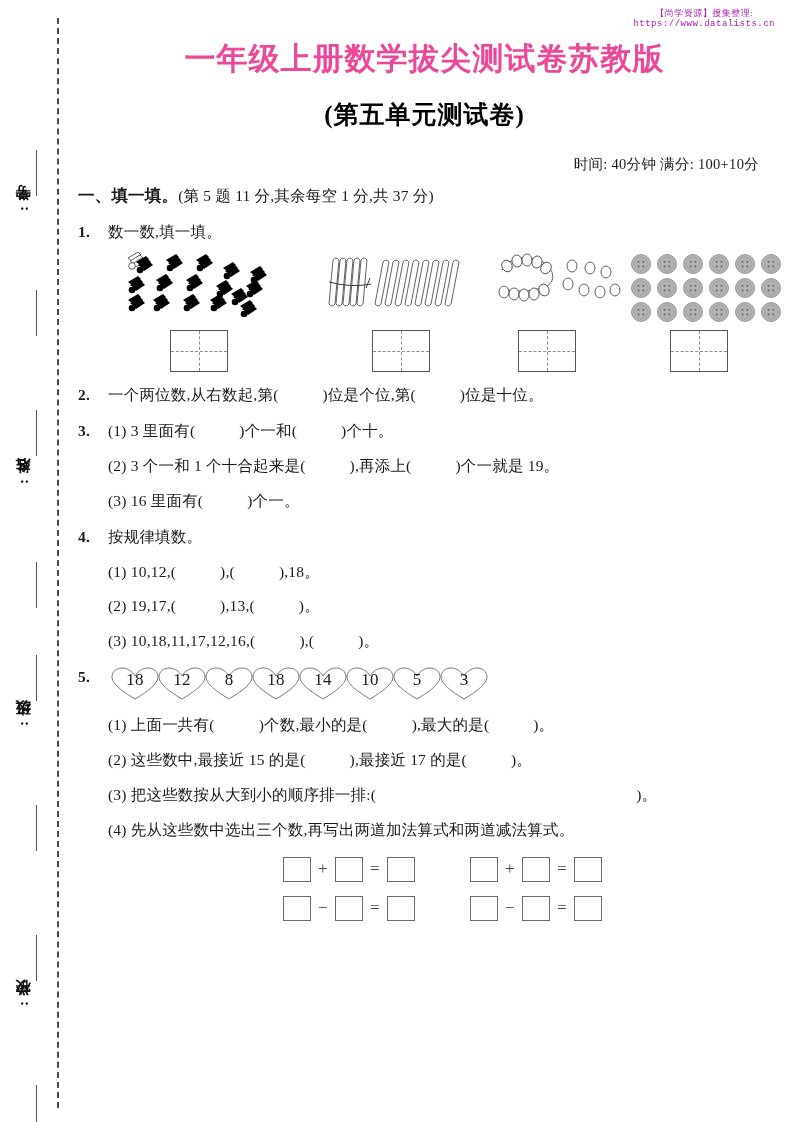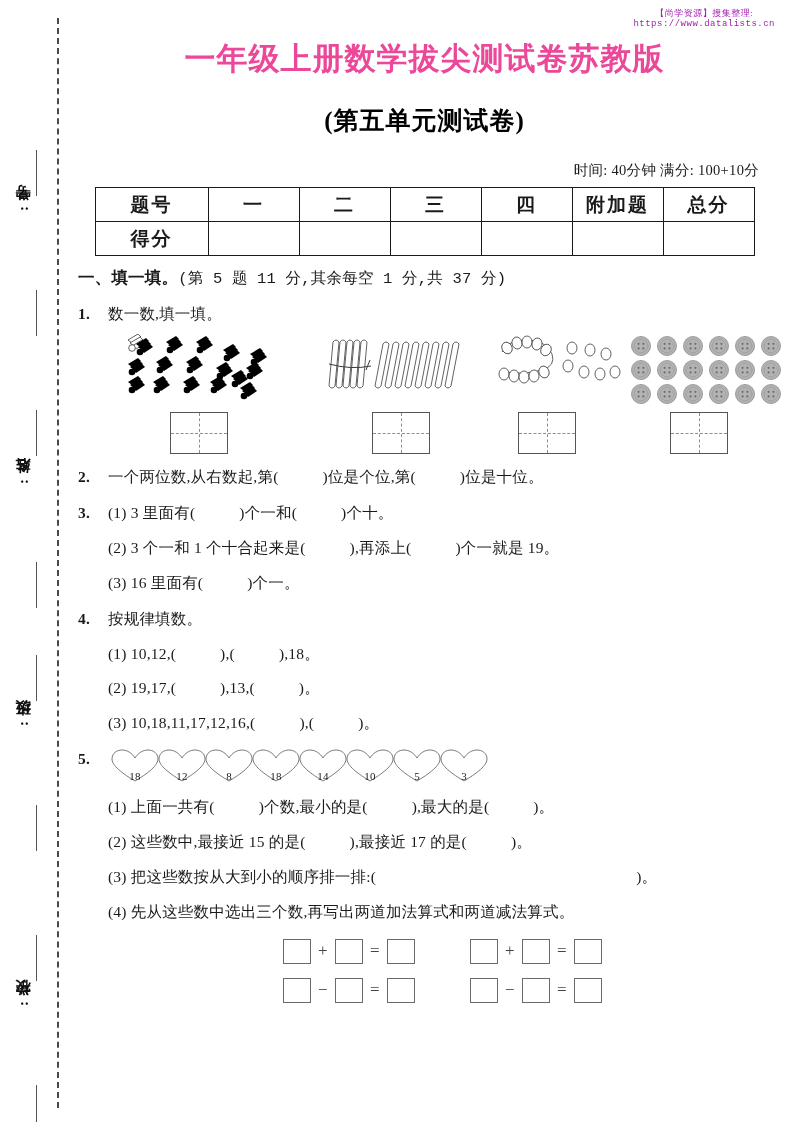--- a/index.html
+++ b/index.html
@@ -79,21 +79,21 @@
     font-weight: bold;
     letter-spacing: 1px;
     margin-top: 38px;
     color: #ec4899;
   }
   .title-sub {
     text-align: center;
     font-size: 25px;
     font-weight: bold;
     letter-spacing: 1px;
-    margin-top: 24px;
+    margin-top: 18px;
     color: #000;
   }
 
   
   .meta-line {
     text-align: right;
     font-size: 14.5px;
     margin-top: 24px;
     padding-right: 12px;
     letter-spacing: .3px;
@@ -117,21 +117,21 @@
   }
   table.score-table td.head-cell { width: 110px; }
 
   
   .section-head {
     font-size: 16.5px;
     font-weight: bold;
     margin-top: 11px;
     letter-spacing: .2px;
   }
-  .section-head .pts { font-weight: normal; font-size: 15.5px; font-family: Liberation Mono, monospace; }
+  .section-head .pts { font-weight: normal; font-size: 15.5px; }
 
   
   .q {
     position: relative;
     margin-top: 15px;
     font-size: 15.5px;
     letter-spacing: .2px;
     line-height: 1.35;
   }
   .q-num {
@@ -203,23 +203,23 @@
     position: relative;
     width: 50px;
     height: 34px;
     margin-right: -3px;
     flex: none;
   }
   .heart svg { position: absolute; inset: 0; }
   .heart span {
     position: absolute;
     left: 0; right: 0;
-    top: 20px;
-    text-align: center;
-    font-size: 11px;
+    top: 2px;
+    text-align: center;
+    font-size: 17px;
     color: #1a1a1a;
   }
 
   
   .eq-area {
     margin-top: 16px;
     margin-left: 175px;
   }
   .eq-row {
     display: flex;
@@ -269,42 +269,20 @@
 <div class="margin-tick" style="top:935px;"></div>
 <div class="margin-label" id="m-xuexiao">学校:</div>
 <div class="margin-tick" style="top:1085px;"></div>
 
 <div class="sheet">
 
   <div class="title-main">一年级上册数学拔尖测试卷苏教版</div>
   <div class="title-sub">(第五单元测试卷)</div>
   <div class="meta-line">时间: 40分钟  满分: 100+10分</div>
 
-  <table class="score-table">
-    <tbody>
-        <tr>
-      <td class="head-cell">题号</td>
-      <td>一</td>
-      <td>二</td>
-      <td>三</td>
-      <td>四</td>
-      <td>附加题</td>
-      <td>总分</td>
-    </tr>
-    <tr>
-      <td class="head-cell">得分</td>
-      <td></td>
-      <td></td>
-      <td></td>
-      <td></td>
-      <td></td>
-      <td></td>
-    </tr>
-  </tbody>
-    </table>
 
   <div class="section-head">
     <span>一、填一填。</span><span class="pts">(第 5 题 11 分,其余每空 1 分,共 37 分)</span>
   </div>
 
   <div class="q">
     <span class="q-num">1.</span>
     <div class="q-body">
       <div>数一数,填一填。</div>
 

